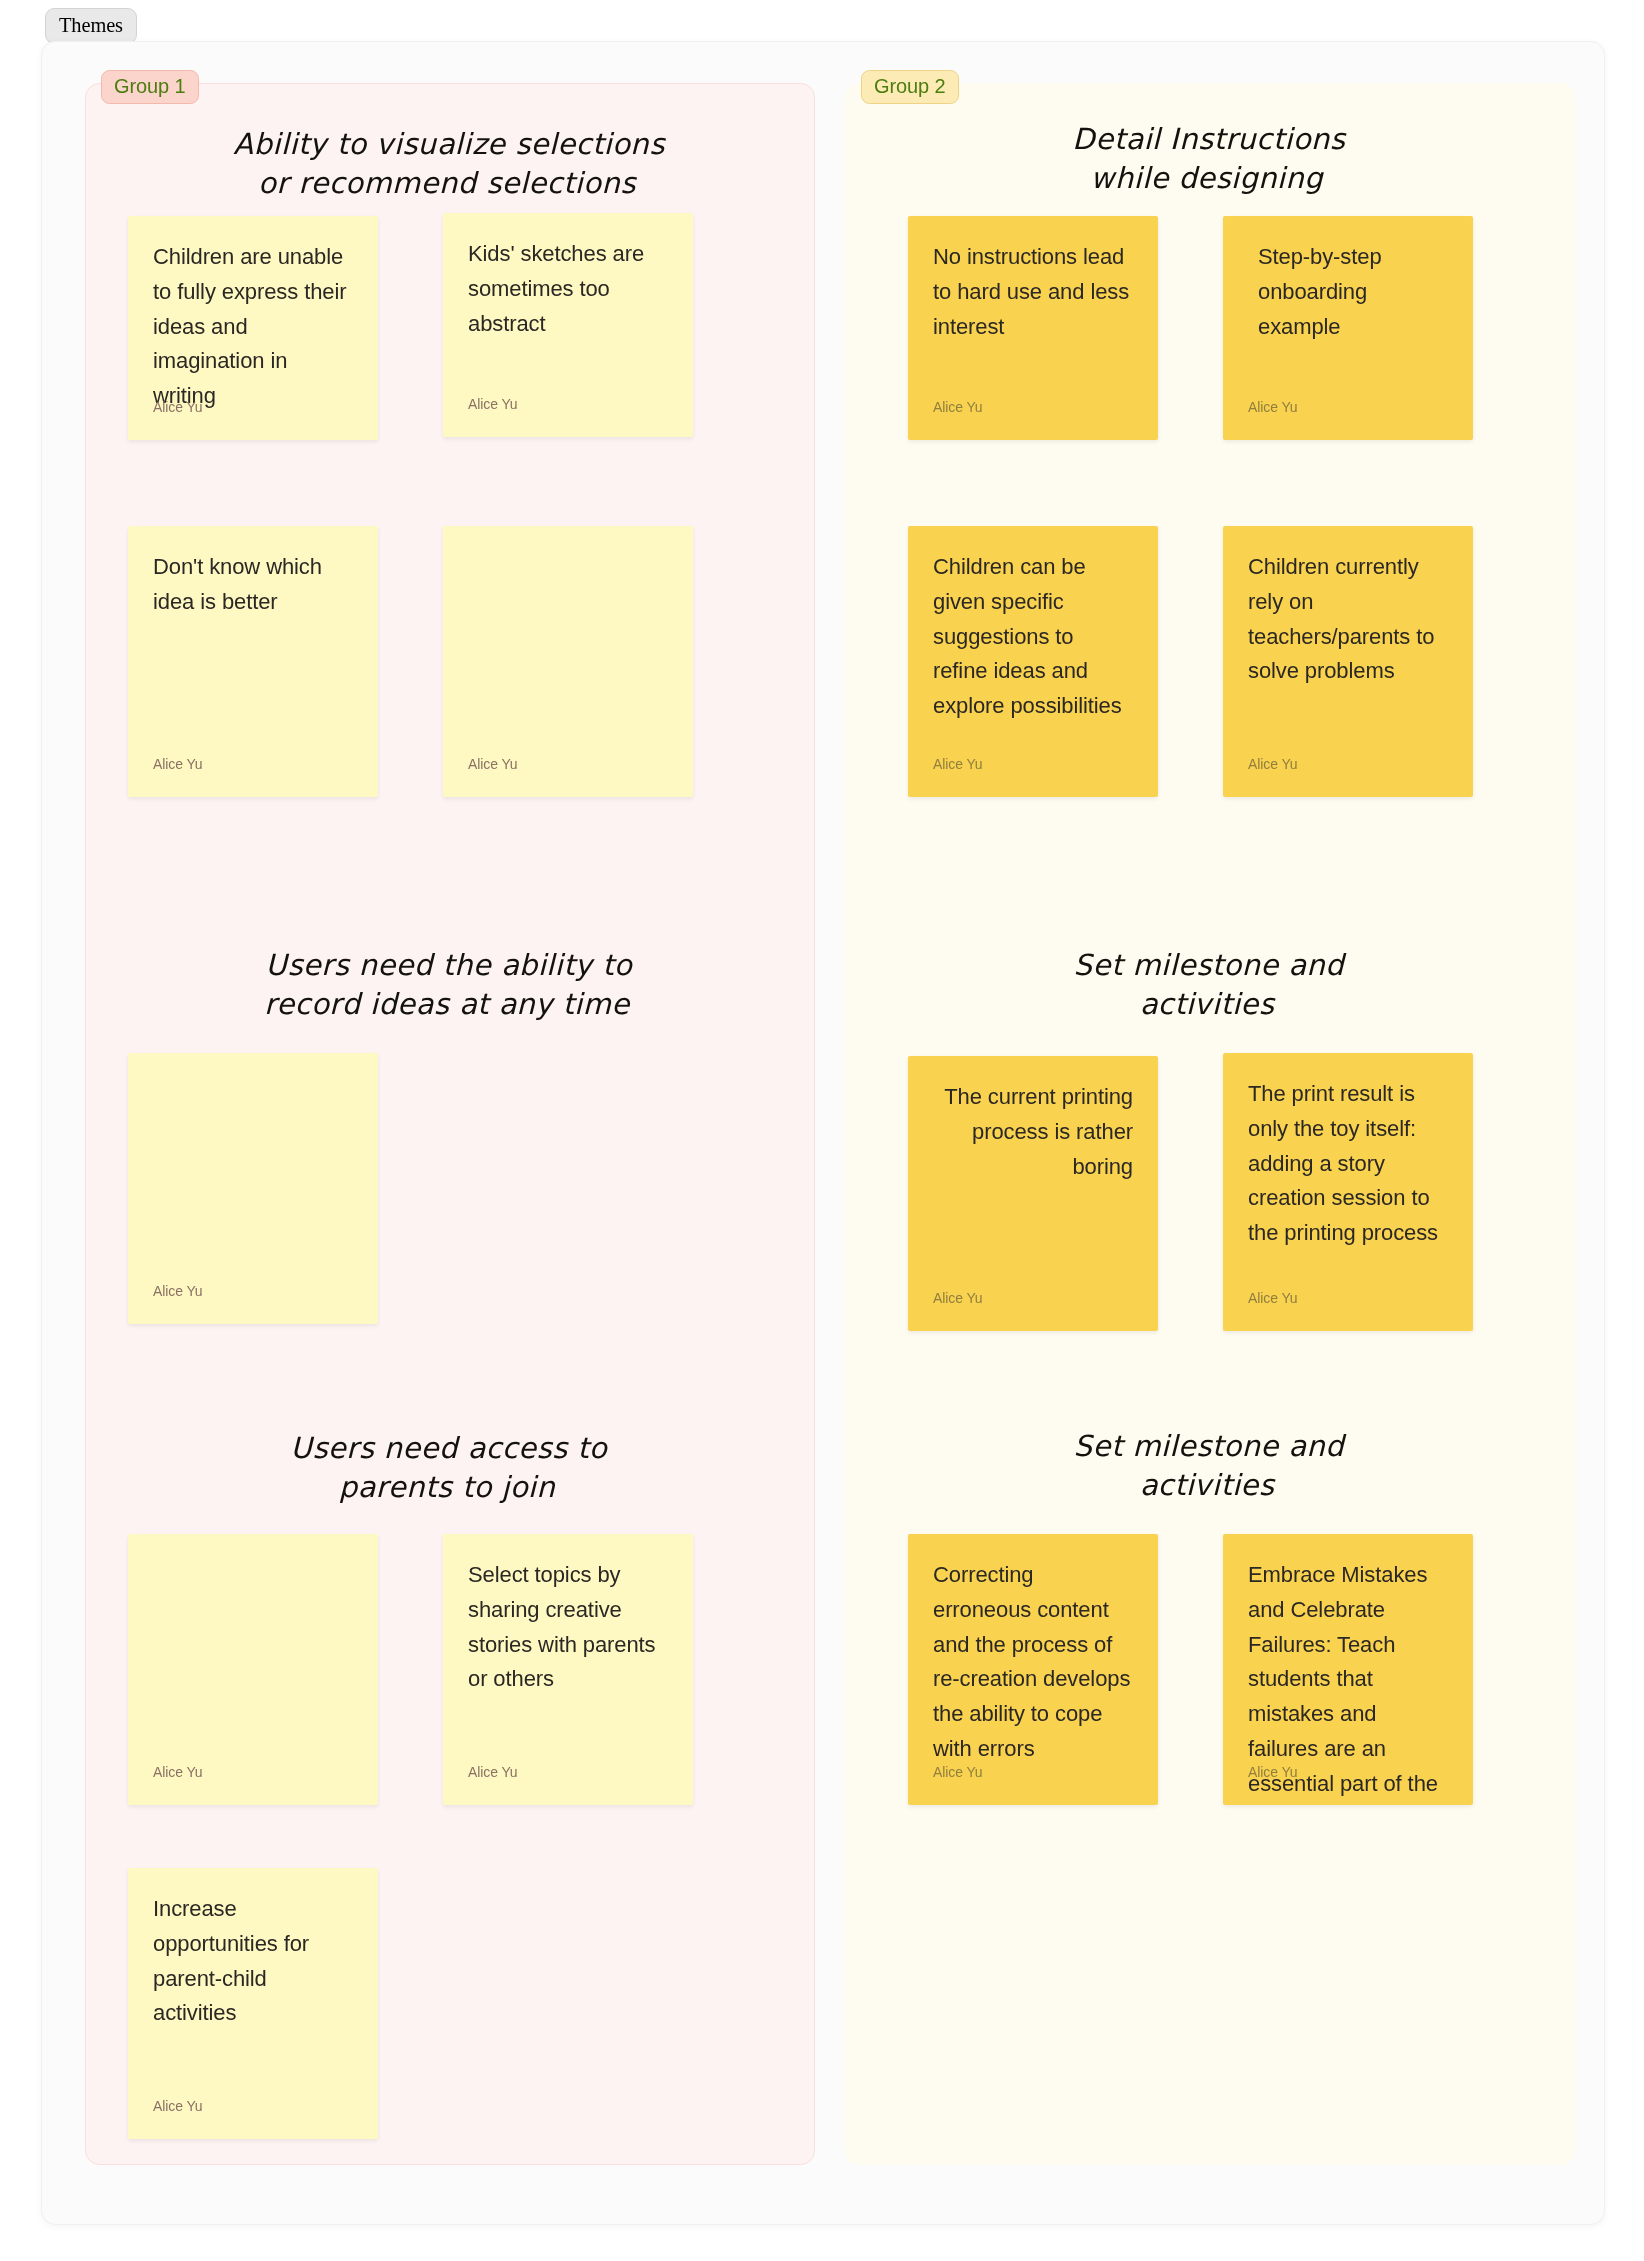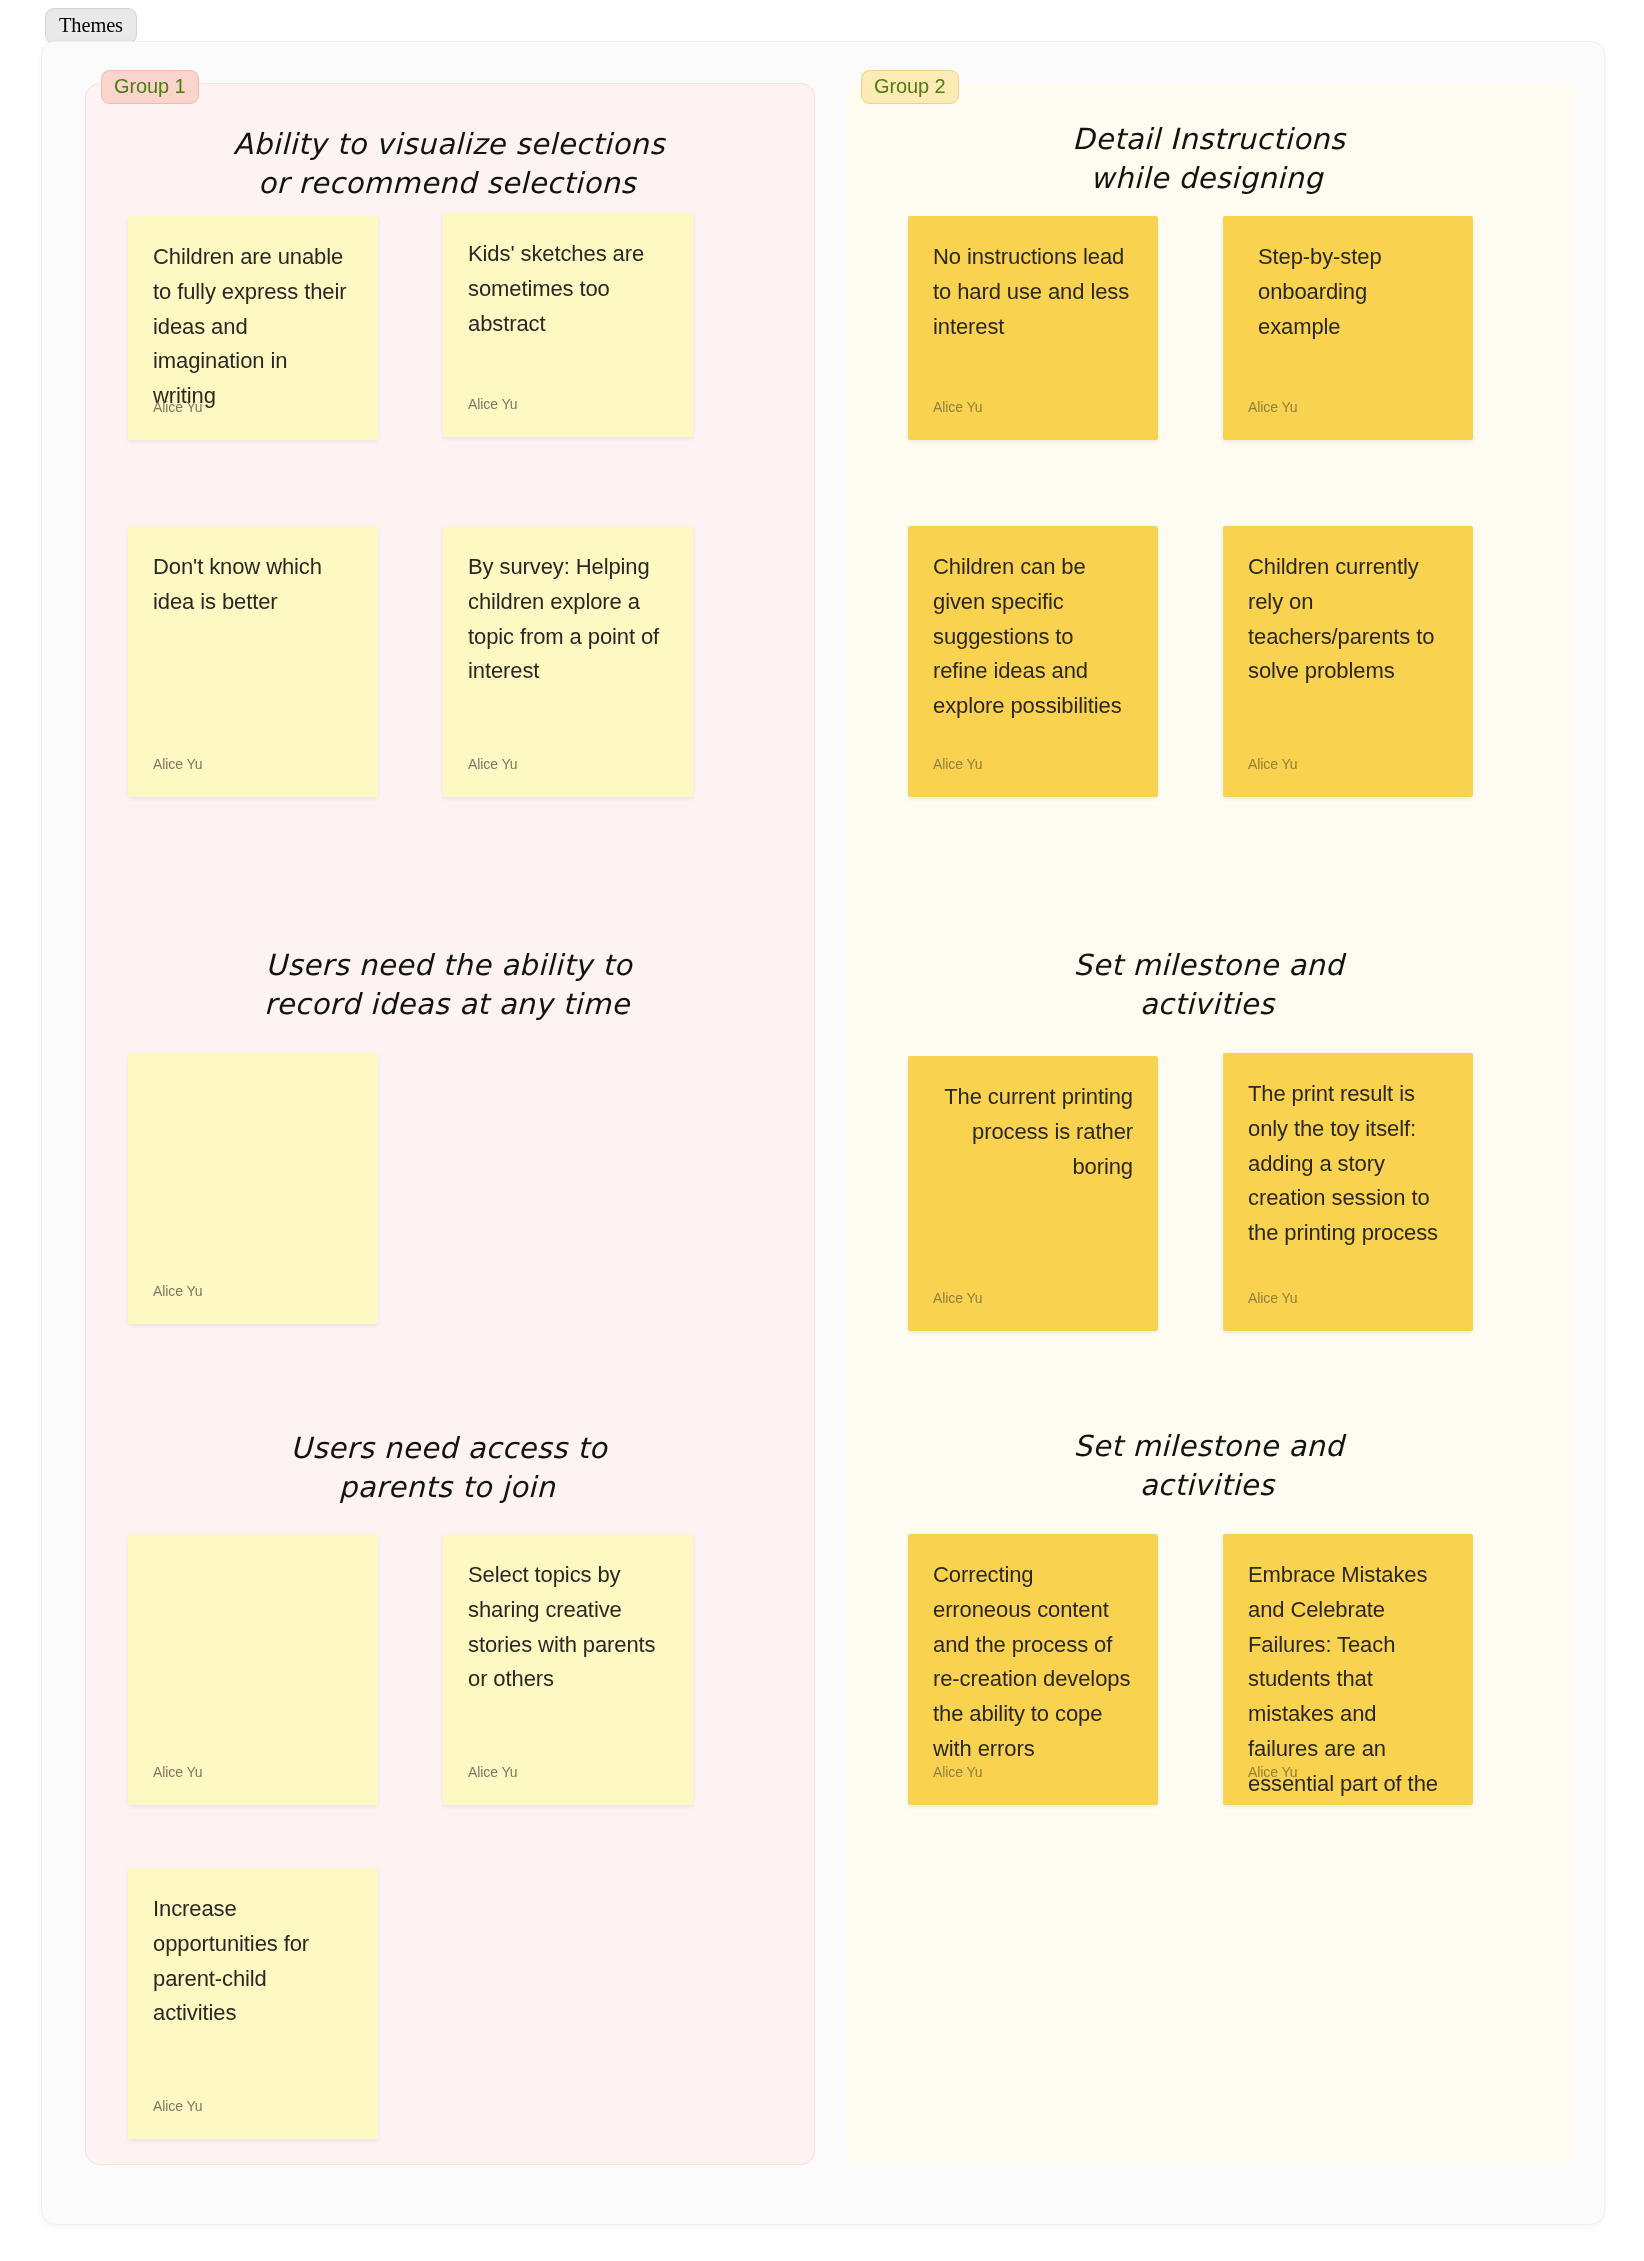--- a/index.html
+++ b/index.html
@@ -140,21 +140,20 @@
     </div>
     <div class="note pink" style="left:357px; top:129px; width:250px; height:224px;">
       <div class="note-text">Kids' sketches are sometimes too abstract</div>
       <div class="note-author">Alice Yu</div>
     </div>
     <div class="note pink" style="left:42px;  top:442px; width:250px; height:271px;">
       <div class="note-text">Don't know which idea is better</div>
       <div class="note-author">Alice Yu</div>
     </div>
     <div class="note pink" style="left:357px; top:442px; width:250px; height:271px;">
-      <div class="note-text">By survey: Helping children explore a topic from a point of interest</div>
       <div class="note-author">Alice Yu</div>
     </div>
 
     <div class="section-heading" style="top:862px;">Users need the ability to
 record ideas at any time</div>
 
     <div class="note pink" style="left:42px;  top:969px; width:250px; height:271px;">
       <div class="note-author">Alice Yu</div>
     </div>
 

